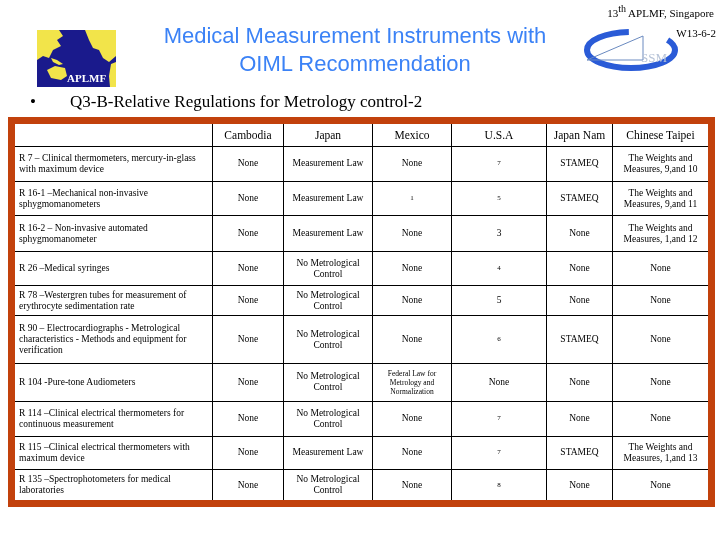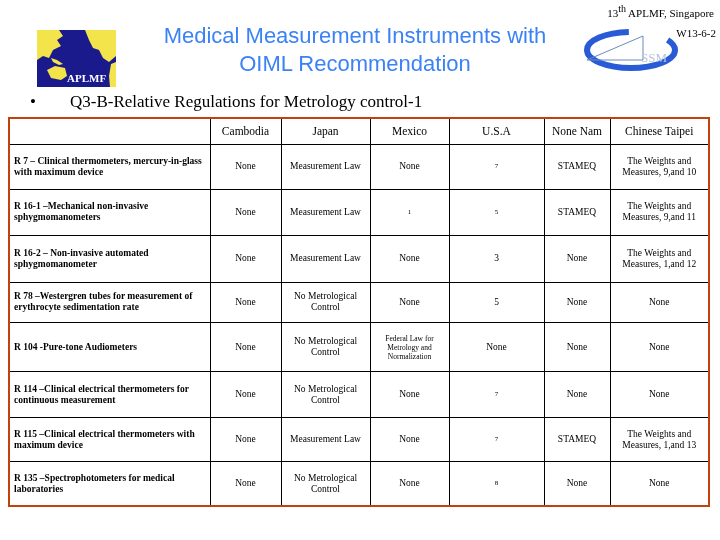--- a/index.html
+++ b/index.html
@@ -30,29 +30,29 @@
     font-family:"Liberation Sans", sans-serif; font-size:22px; line-height:28px;
     color:#3b82f6;
   }
   .subtitle {
     position:absolute; left:30px; top:92px; font-size:17px;
     font-family:"Liberation Serif", serif;
   }
   .subtitle .bullet { display:inline-block; width:40px; }
   table.grid {
     position:absolute; left:8px; top:117px; width:700px; height:390px;
-    border-collapse:collapse; border:2px solid #c2410c; table-layout:fixed;
+    border-collapse:collapse; border:7px solid #c2410c; table-layout:fixed;
     font-family:"Liberation Serif", serif;
   }
   table.grid td, table.grid th {
     border:1px solid #000; font-size:9.5px; line-height:11px;
     text-align:center; vertical-align:middle; padding:0 3px; font-weight:normal;
   }
   table.grid th { font-size:11.5px; }
-  table.grid td.inst { text-align:left; padding-left:4px;font-weight:bold; }
+  table.grid td.inst { text-align:left; padding-left:4px; }
   table.grid td.small { font-size:7.5px; line-height:9px; }
   table.grid td.tiny { font-size:7px; }
 </style>
 </head>
 <body>
 
 <div class="conf"><span>13</span><sup>th</sup><span> APLMF, Singapore</span></div>
 <div class="code">W13-6-2</div>
 
 <div class="logo-left">
@@ -74,41 +74,41 @@
     <text x="58" y="38" font-family="Liberation Serif, serif" font-size="13" fill="#b8c4d8">SSM</text>
   </svg>
 </div>
 
 <div class="title">
   <div>Medical Measurement Instruments with</div>
   <div>OIML Recommendation</div>
 </div>
 
 <div class="subtitle">
-  <span class="bullet">•</span><span>Q3-B-Relative Regulations for Metrology control-1</span>
+  <span class="bullet">•</span><span>Q3-B-Relative Regulations for Metrology control-2</span>
 </div>
 
 <table class="grid">
   <colgroup>
     <col style="width:201px">
       <col style="width:71px">
       <col style="width:89px">
       <col style="width:79px">
       <col style="width:95px">
       <col style="width:66px">
       <col style="width:99px">
   </colgroup>
   <thead>
     <tr style="height:26px">
       <th></th>
       <th>Cambodia</th>
       <th>Japan</th>
       <th>Mexico</th>
       <th>U.S.A</th>
-      <th>None Nam</th>
+      <th>Japan Nam</th>
       <th>Chinese Taipei</th>
     </tr>
   </thead>
   <tbody>
     <tr style="height:32px">
       <td class="inst">R 7 – Clinical thermometers, mercury-in-glass with maximum device</td>
       <td>None</td>
       <td>Measurement Law</td>
       <td>None</td>
       <td class="tiny">7</td>
@@ -126,29 +126,47 @@
     </tr>
     <tr style="height:33px">
       <td class="inst">R 16-2 – Non-invasive automated sphygmomanometer</td>
       <td>None</td>
       <td>Measurement Law</td>
       <td>None</td>
       <td>3</td>
       <td>None</td>
       <td>The Weights and Measures, 1,and 12</td>
     </tr>
+    <tr style="height:31px">
+      <td class="inst">R 26 –Medical syringes</td>
+      <td>None</td>
+      <td>No Metrological Control</td>
+      <td>None</td>
+      <td class="tiny">4</td>
+      <td>None</td>
+      <td>None</td>
+    </tr>
     <tr style="height:28px">
       <td class="inst">R 78 –Westergren tubes for measurement of erythrocyte sedimentation rate</td>
       <td>None</td>
       <td>No Metrological Control</td>
       <td>None</td>
       <td>5</td>
       <td>None</td>
       <td>None</td>
     </tr>
+    <tr style="height:44px">
+      <td class="inst">R 90 – Electrocardiographs - Metrological characteristics - Methods and equipment for verification</td>
+      <td>None</td>
+      <td>No Metrological Control</td>
+      <td>None</td>
+      <td class="tiny">6</td>
+      <td>STAMEQ</td>
+      <td>None</td>
+    </tr>
     <tr style="height:35px">
       <td class="inst">R 104 -Pure-tone Audiometers</td>
       <td>None</td>
       <td>No Metrological Control</td>
       <td class="small">Federal Law for Metrology and Normalization</td>
       <td>None</td>
       <td>None</td>
       <td>None</td>
     </tr>
     <tr style="height:32px">

